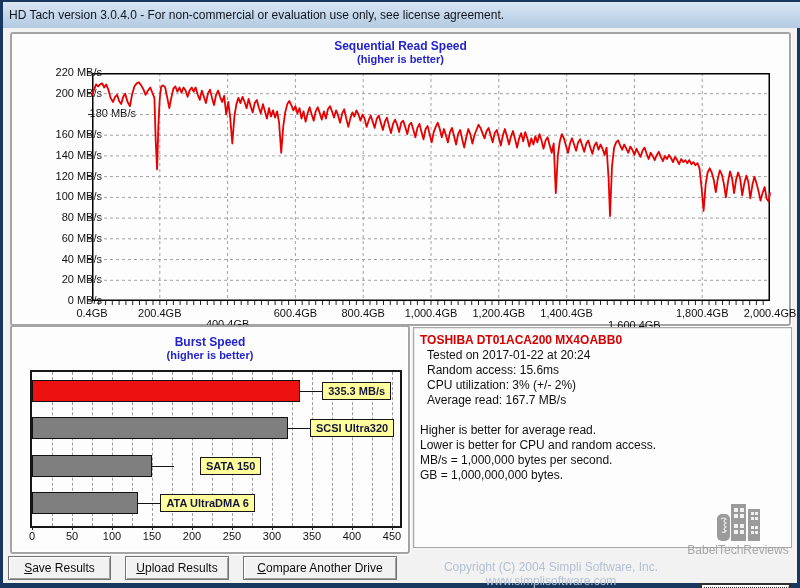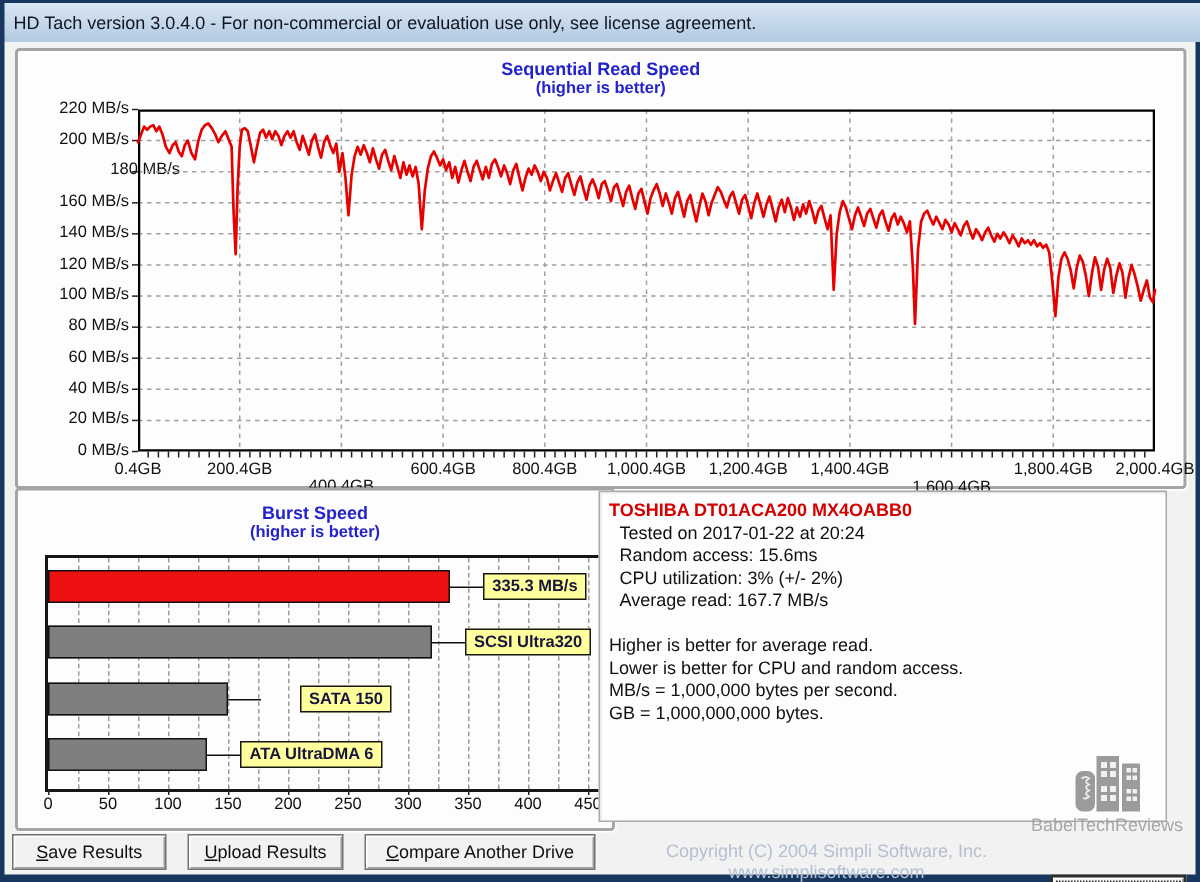--- a/index.html
+++ b/index.html
@@ -6,32 +6,32 @@
   .window{position:relative;width:800px;height:588px;background:#17375e;
           font-family:"Liberation Sans",sans-serif;overflow:hidden;}
   .titlebar{position:absolute;left:3px;top:2px;width:791px;height:26px;
             background:linear-gradient(#d9e6f4,#b2cae2);display:flex;align-items:center;
             padding-left:6px;color:#10151f;font-size:12px;}
   .content{position:absolute;left:3px;top:28px;width:794px;height:555px;background:#f2f2f2;}
   .groupbox{position:absolute;background:#fdfdfd;border:2px solid #a4a4a4;border-radius:3px;
             box-shadow:inset 0 0 0 1px #ffffff,1px 1px 0 #ffffff;}
   .gb-seq{left:7px;top:4px;width:777px;height:290px;overflow:visible;}
   .gb-burst{left:7px;top:297px;width:396px;height:225px;}
-  .infobox{position:absolute;left:396px;top:299px;width:377px;height:219px;background:#fdfdfd;
+  .infobox{position:absolute;left:410px;top:299px;width:377px;height:219px;background:#fdfdfd;
            border:1px solid #a9a9a9;box-shadow:inset 1px 1px 0 #e8e8e8;}
   .chart-title{position:absolute;left:0;right:0;text-align:center;color:#2323cc;
                font-size:12px;font-weight:bold;}
   .chart-subtitle{position:absolute;left:0;right:0;text-align:center;color:#2323cc;
                font-size:11px;font-weight:bold;}
   #seq-svg{position:absolute;left:80px;top:39px;width:678px;height:228px;overflow:visible;}
   .grid{stroke:#a0a0a0;stroke-width:1;stroke-dasharray:3 3;}
   .tk{stroke:#222;stroke-width:1;}
   .frame{fill:none;stroke:#000;stroke-width:1.5;}
   .trace{fill:none;stroke:#e60000;stroke-width:1.8;stroke-linejoin:round;stroke-linecap:round;}
-  .ylab{position:absolute;left:0;width:74px;text-align:right;font-size:11px;color:#111;}
+  .ylab{position:absolute;left:16px;width:74px;text-align:right;font-size:11px;color:#111;}
   .xlab{position:absolute;width:90px;text-align:center;font-size:11px;color:#111;}
   #burst-plot{position:absolute;left:18px;top:43px;width:368px;height:154px;border:2px solid #161616;}
   .vgrid{position:absolute;top:0;bottom:0;width:0;border-left:1px dashed #9c9c9c;}
   .hbar{position:absolute;left:0;height:22px;border:1px solid #111;box-sizing:border-box;}
   .conn{position:absolute;height:1px;background:#111;}
   .barlab{position:absolute;height:16px;line-height:16px;padding:0 5px;background:#ffff9c;
           border:1px solid #161616;font-size:11px;font-weight:bold;color:#16163c;white-space:nowrap;}
   .bxlab{position:absolute;width:40px;text-align:center;font-size:11px;color:#111;}
   .btk{position:absolute;width:1px;height:4px;background:#222;}
   .drive-title{margin:5px 0 1px 6px;color:#d40000;font-weight:bold;font-size:12px;}

